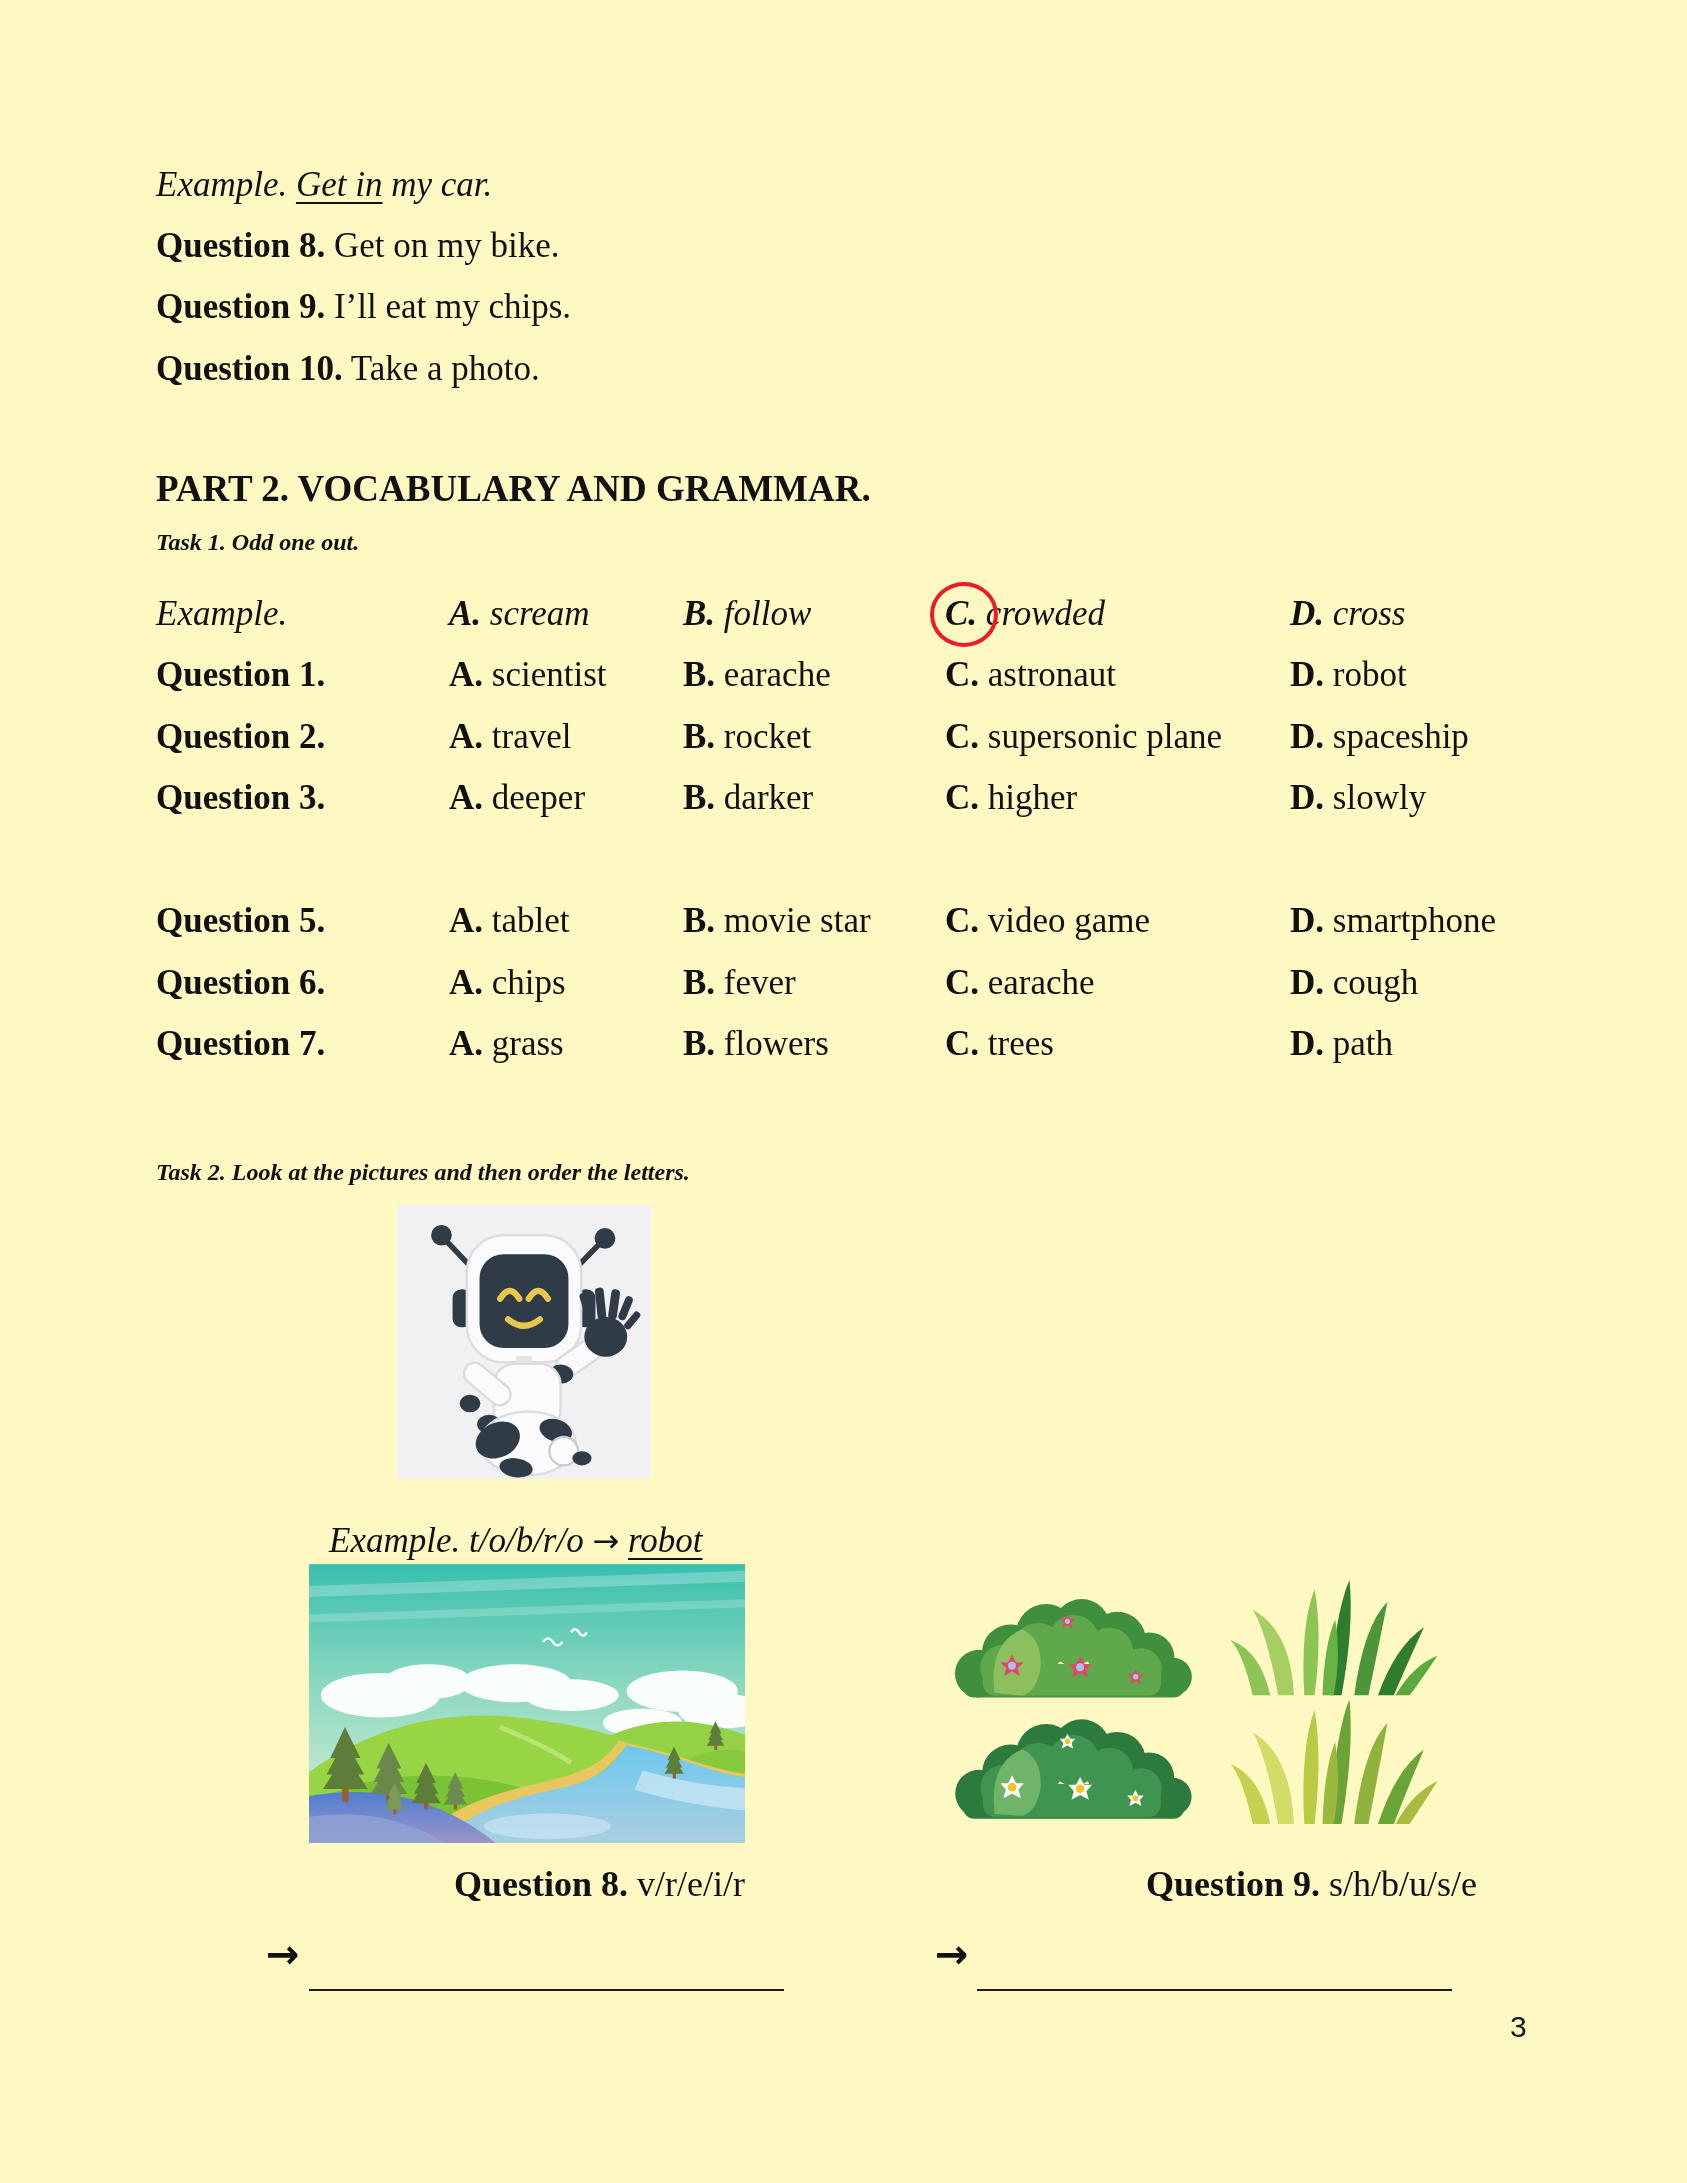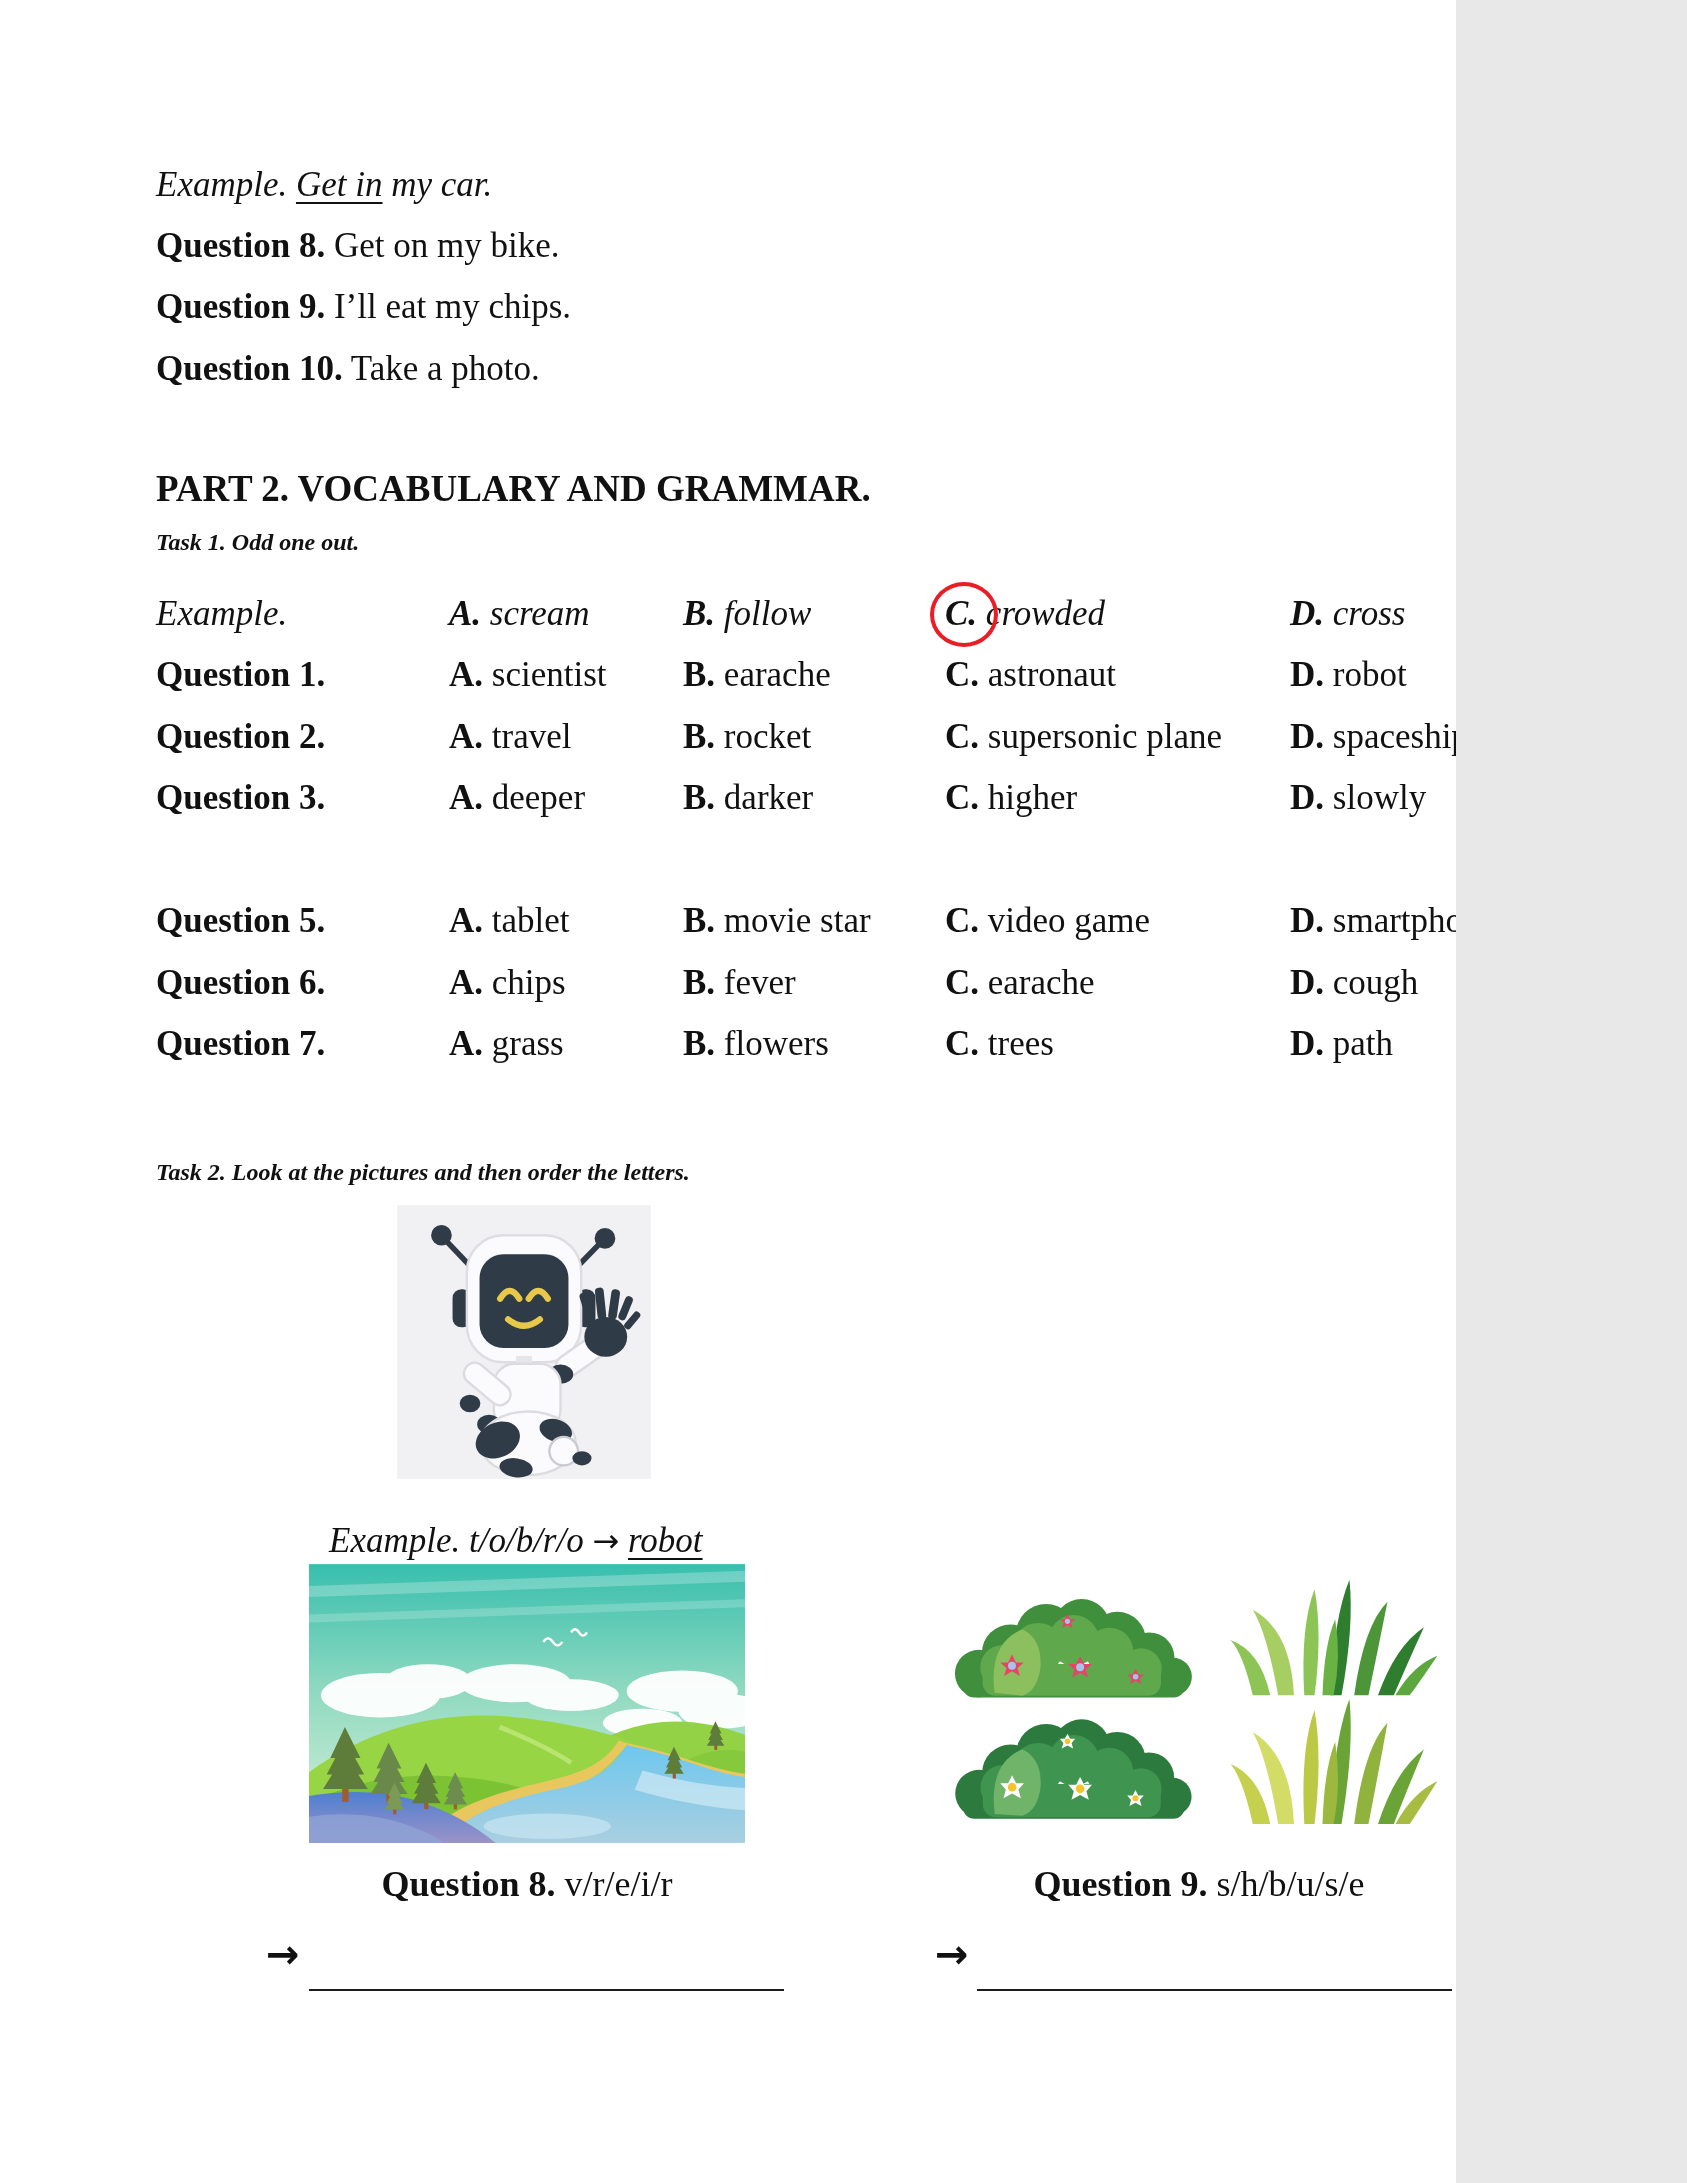--- a/index.html
+++ b/index.html
@@ -1,39 +1,39 @@
 <!DOCTYPE html>
 <html style="font-size:12.7px"><head>
 <meta charset="utf-8">
 <style>
   html,body{margin:0;padding:0;background:#e8e8e8;}
   .page{
     position:relative;
-    width:1456px;height:2183px;
-    background:#ffffff;
+    width:1687px;height:2183px;
+    background:#fef9c3;
     font-family:"Liberation Serif", serif;
     color:#111111;
     overflow:hidden;
   }
   .line{position:absolute;left:156px;font-size:35px;white-space:nowrap;}
   .b{font-weight:bold;}
   .it{font-style:italic;}
   .u{text-decoration:underline;text-decoration-thickness:2.4px;text-underline-offset:6.4px;}
   .h-part{font-size:37px;font-weight:bold;}
   .h-task{font-size:24px;font-weight:bold;font-style:italic;}
   .row{position:absolute;left:0;top:0;width:1687px;height:51px;font-size:35px;}
   .c{position:absolute;white-space:nowrap;}
   .c0{left:156px}.c1{left:449px}.c2{left:683px}.c3{left:945px}.c4{left:1290px}
   .red-circle{
     position:absolute;left:-15px;top:-12px;width:68px;height:65px;
     border:4px solid #ec1c24;border-radius:50%;box-sizing:border-box;
   }
   .img-box{position:absolute;}
   .img-box svg{display:block;width:100%;height:100%;}
-  .caption{position:absolute;font-size:36px;text-align:center;white-space:nowrap;}
+  .caption{position:absolute;font-size:36px;text-align:right;white-space:nowrap;}
   .ans-arrow{position:absolute;font-size:40px;font-weight:bold;font-family:"DejaVu Sans",sans-serif;}
   .blank{position:absolute;width:475px;height:0;border-bottom:2.4px solid #1c1c1c;}
   .arrow-inline{font-style:normal;font-family:"DejaVu Sans",sans-serif;font-size:32px;}
   .pagenum{position:absolute;left:1510px;top:2010px;font-family:"Liberation Sans",sans-serif;font-size:30px;color:#1a1a1a;}
 </style>
 </head>
 <body>
 
 <div class="page">
 

